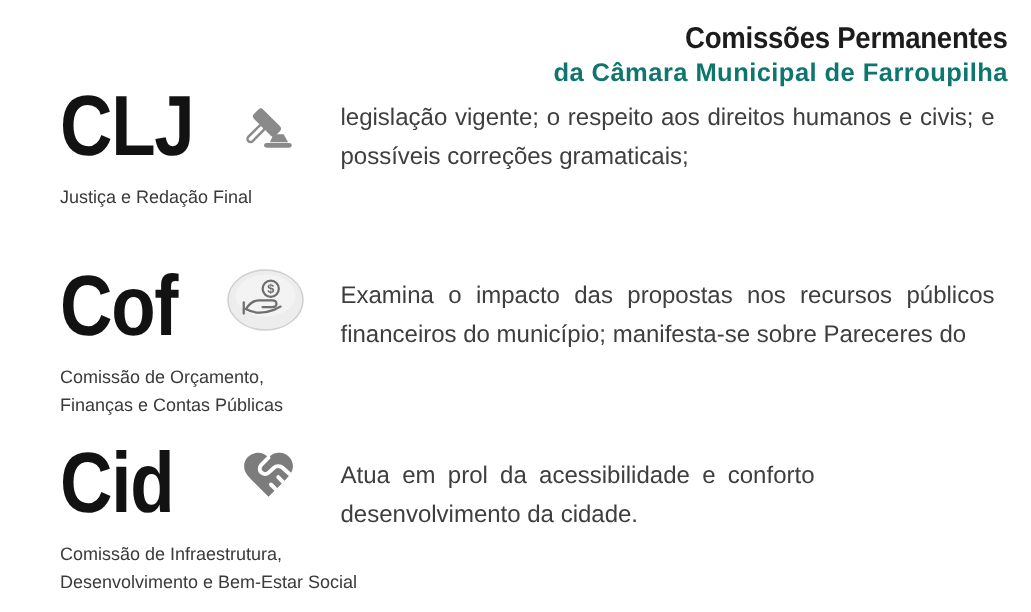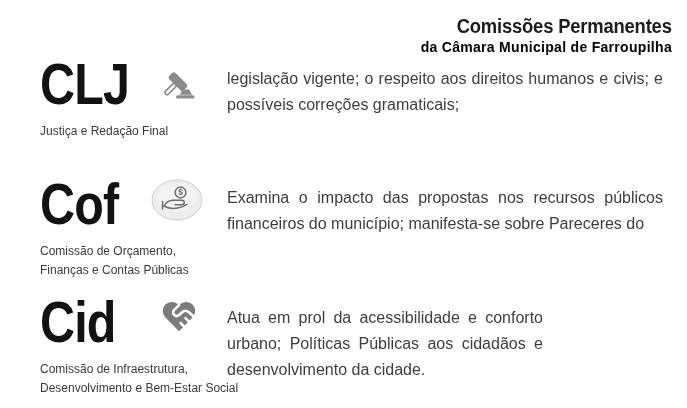--- a/index.html
+++ b/index.html
@@ -12,21 +12,21 @@
   }
   
   .hdr{position:absolute;top:14px;right:15px;text-align:right;}
   .hdr-title{
     display:inline-block;
     font-size:20px;font-weight:700;color:#1c1c1c;line-height:1.2;
     transform:scaleX(.92);transform-origin:right center;
     letter-spacing:-.2px;white-space:nowrap;
   }
   .hdr-sub{
-    font-size:14px;font-weight:700;color:#000000;
+    font-size:17px;font-weight:700;color:#0f766e;
     margin-top:1px;letter-spacing:.3px;white-space:nowrap;
   }
   
   .row{position:absolute;left:0;width:687px;}
   .row1{top:42px}.row2{top:162px}.row3{top:280px}
   .leftcol{position:absolute;left:40px;width:190px;margin-top:13px;}
   .acronym{
     display:inline-block;
     font-size:57px;font-weight:700;color:#121212;line-height:1.05;
     transform:scaleX(.85);transform-origin:left center;
@@ -122,18 +122,17 @@
     </div>
     <span class="icon icon-heart">
       <svg viewBox="0 0 24 24" width="44" height="39" aria-hidden="true">
         <path fill="#7c7c7c" d="M19 14c1.49-1.46 3-3.21 3-5.5A5.5 5.5 0 0 0 16.5 3c-1.76 0-3 .5-4.5 2-1.5-1.5-2.74-2-4.5-2A5.5 5.5 0 0 0 2 8.5c0 2.3 1.51 4.04 3 5.5l7 7Z"></path>
         <path fill="none" stroke="#ffffff" stroke-width="1.6" stroke-linecap="round" stroke-linejoin="round" d="M12 5 9.04 7.96a2.17 2.17 0 0 0 0 3.08c.82.82 2.13.85 3 .07l2.07-1.9a2.82 2.82 0 0 1 3.79 0l2.96 2.66"></path>
         <path fill="none" stroke="#ffffff" stroke-width="1.6" stroke-linecap="round" d="M18 15l-2-2M15 18l-2-2"></path>
       </svg>
     </span>
     <div class="desc desc-narrow">
       <div class="desc-line">Atua em prol da acessibilidade e conforto</div>
-      <div class="desc-line">urbano; Políticas Públicas aos cidadãos e</div>
       <div class="desc-line">desenvolvimento da cidade.</div>
     </div>
   </div>
 
 </div>
 
 </body></html>

